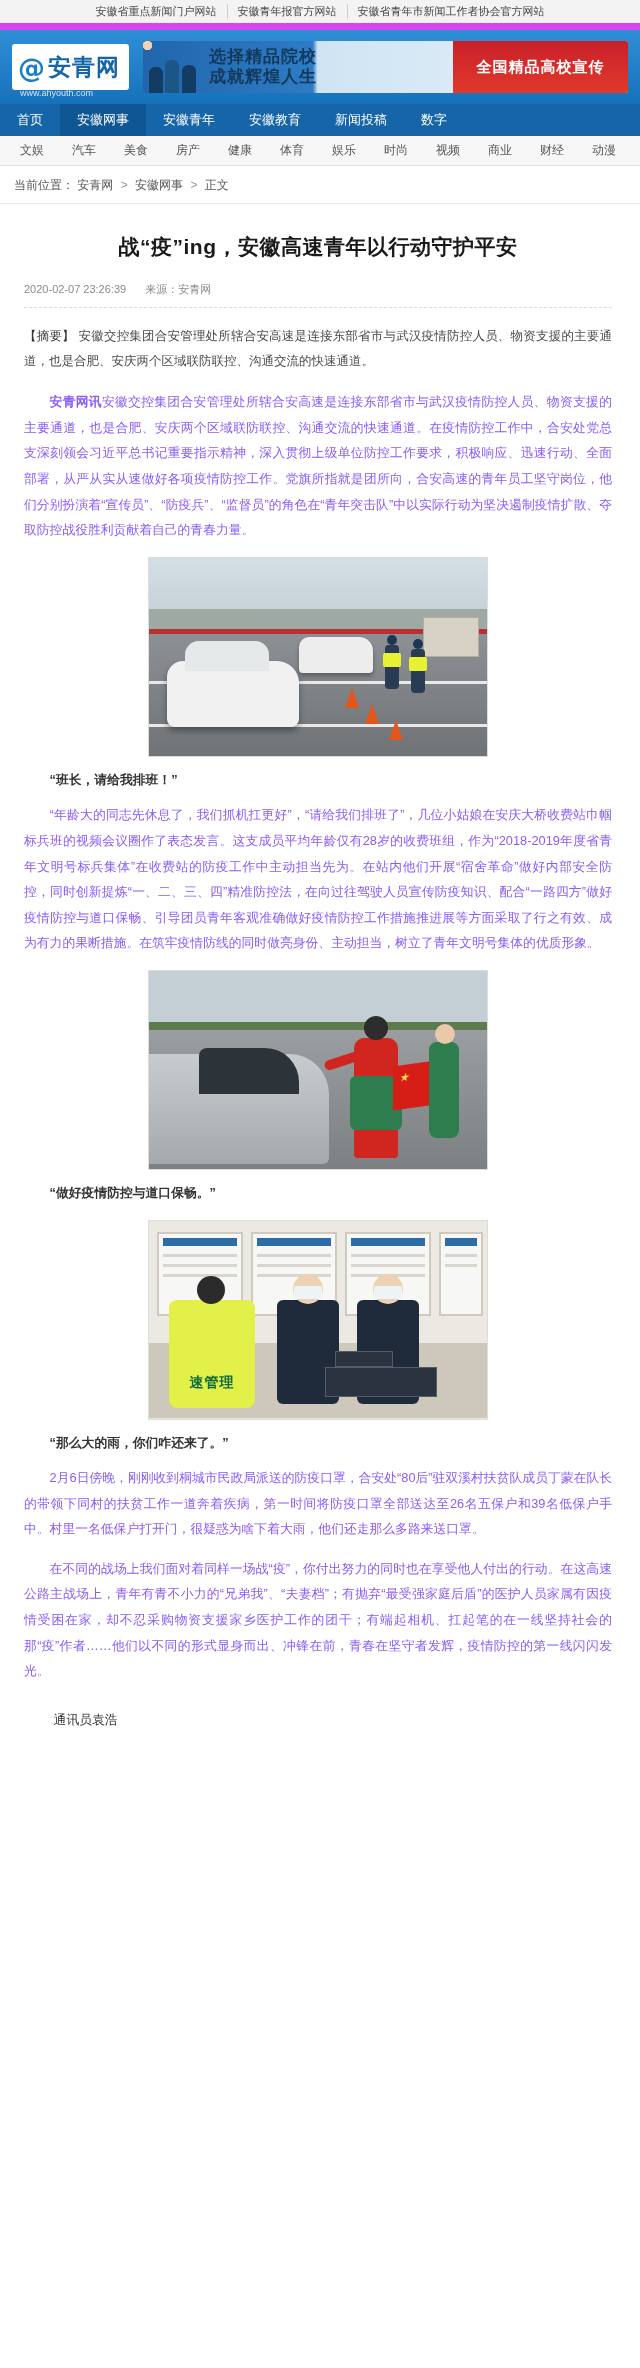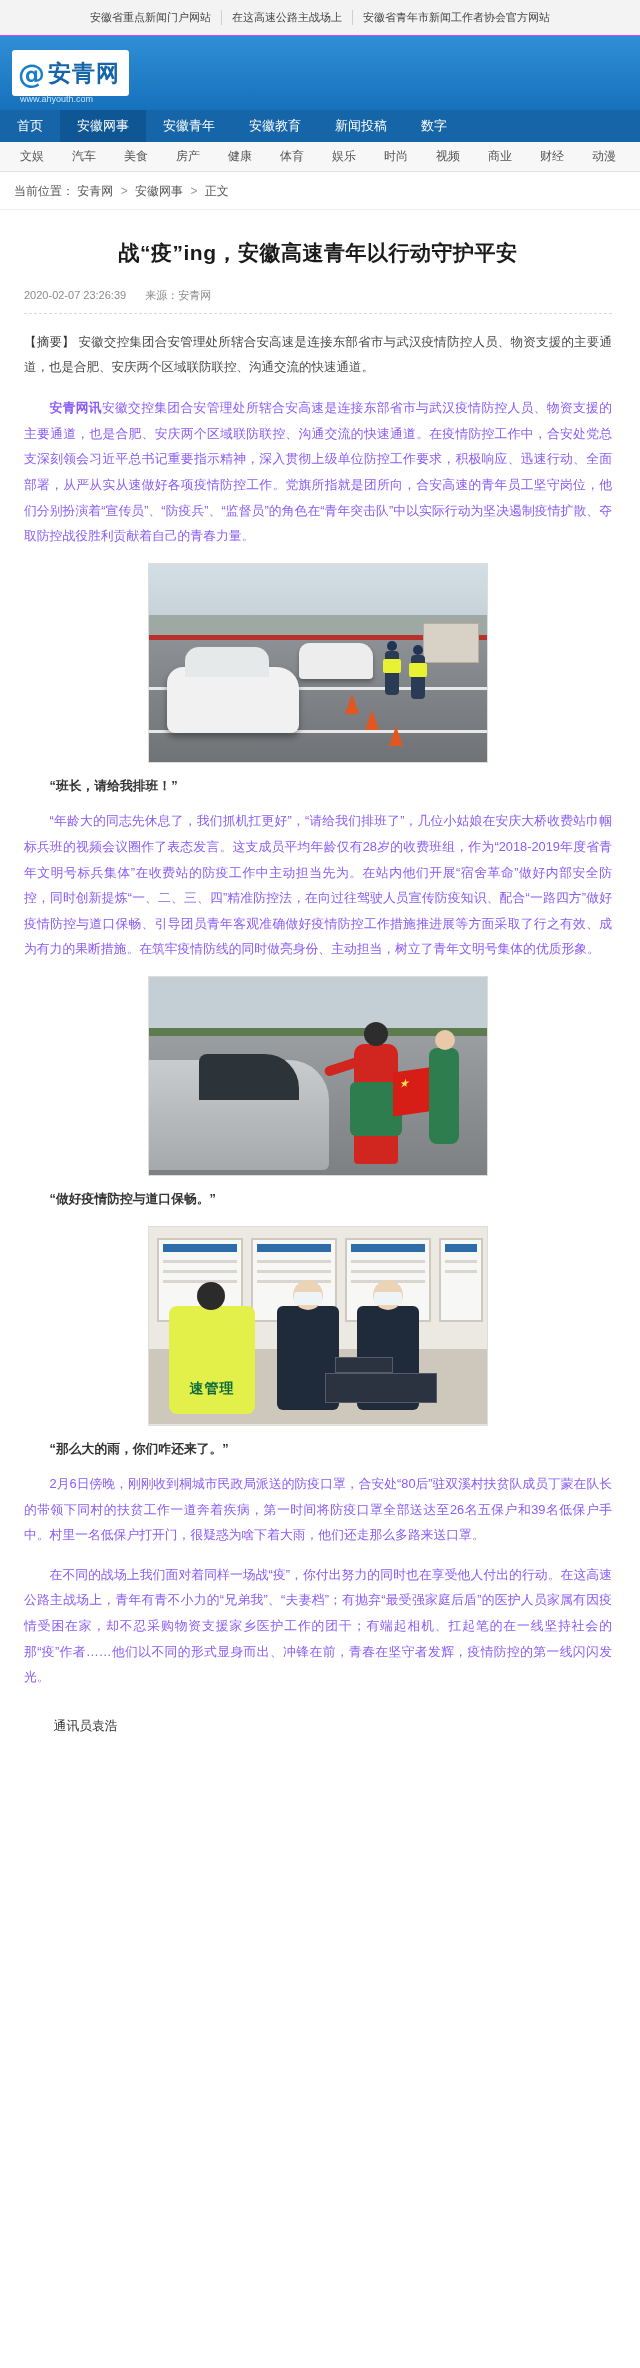--- a/index.html
+++ b/index.html
@@ -7,23 +7,23 @@
   body {
     width: 640px;
     background: #ffffff;
     font-family: "Liberation Sans", sans-serif;
     color: #333;
     -webkit-font-smoothing: antialiased;
   }
 
   
   .topstrip {
-    height: 36px;
+    height: 30px;
     background: #f3f3f3;
-    border-bottom: 1px solid #d946ef;
+    border-bottom: 7px solid #d946ef;
     display: flex;
     align-items: center;
     justify-content: center;
     gap: 0px;
     font-size: 11px;
     color: #444;
   }
   .topstrip a {
     color: #444;
     text-decoration: none;
@@ -310,31 +310,46 @@
     color: #333;
     padding: 4px 28px 22px 28px;
     text-indent: 2em;
   }
 </style>
 </head>
 <body>
 
 <div class="topstrip">
   <a href="#">安徽省重点新闻门户网站</a>
-  <a href="#">在这高速公路主战场上</a>
+  <a href="#">安徽青年报官方网站</a>
   <a href="#">安徽省青年市新闻工作者协会官方网站</a>
 </div>
 
 <div class="header">
   <div class="logo-box">
     <span class="logo-at">@</span>
     <span class="logo-cn">安青网</span>
   </div>
   <div class="logo-url">www.ahyouth.com</div>
 
+  <div class="banner">
+    <div class="banner-people">
+      <span class="ph"></span>
+        <span class="ph"></span>
+        <span class="ph"></span>
+      <span class="hd"></span>
+        <span class="hd"></span>
+        <span class="hd"></span>
+    </div>
+    <div class="banner-txt">
+      <div class="l1">选择精品院校</div>
+      <div class="l2">成就辉煌人生</div>
+    </div>
+    <div class="banner-right">全国精品高校宣传</div>
+  </div>
 </div>
 
 <div class="nav1">
   <a href="#">首页</a>
   <a href="#" class="active">安徽网事</a>
   <a href="#">安徽青年</a>
   <a href="#">安徽教育</a>
   <a href="#">新闻投稿</a>
   <a href="#">数字</a>
 </div>

